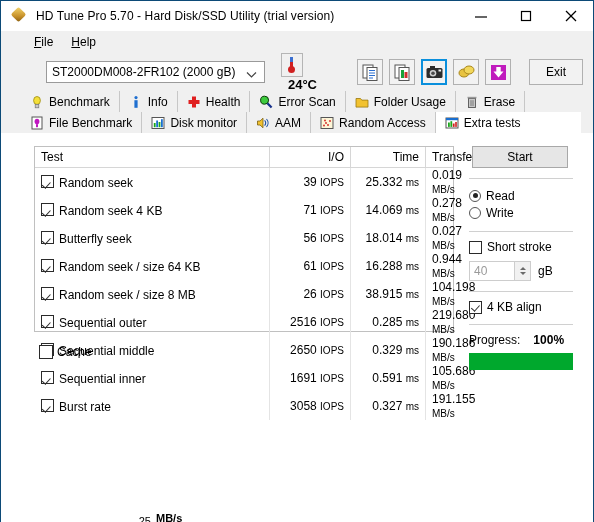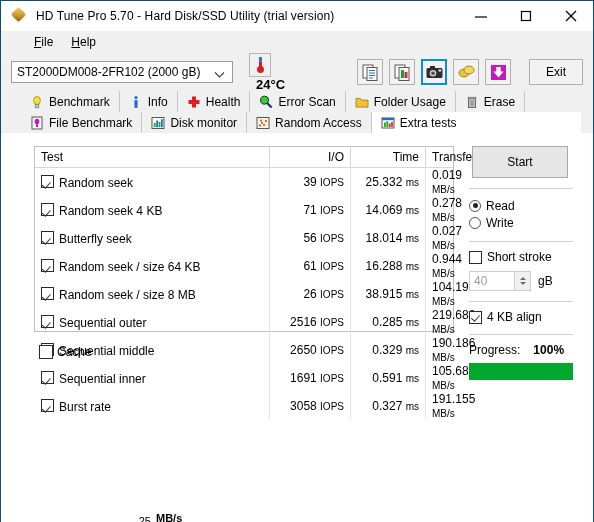--- a/index.html
+++ b/index.html
@@ -44,21 +44,21 @@
   }
   .menuitem u{text-decoration:underline;}
   
   .toolbar{
     height:38px;background:#f0f0f0;display:flex;align-items:center;
     padding:0 10px;box-sizing:border-box;
   }
   .combo{
     width:222px;height:22px;background:#fff;border:1px solid #9a9a9a;
     display:flex;align-items:center;box-sizing:border-box;
-    font-size:12px;color:#000;padding-left:5px;position:relative;
+    font-size:12px;color:#000;padding-left:5px;position:relative;margin-left:35px;
   }
   .combo .arrow{
     position:absolute;right:7px;top:6px;
   }
   .temp{
     display:flex;margin-left:16px;flex-direction:column;
   }
   .thermo{
     width:22px;height:24px;border:1px solid #b5b5b5;background:#f0f0f0;
     display:flex;align-items:center;justify-content:center;box-sizing:border-box;
@@ -129,21 +129,21 @@
   .cache-row{
     position:absolute;left:38px;top:212px;font-size:12px;color:#000;
     display:flex;align-items:center;
   }
   .cache-row .cbx{
     width:12px;height:12px;border:1px solid #2a2a2a;background:#fff;margin-right:4px;
   }
   
   .rpanel{position:absolute;left:468px;top:13px;width:108px;}
   .start-btn{
-    width:96px;height:32px;background:#e6e6e6;border:1px solid #a8a8a8;
+    width:96px;height:22px;background:#e6e6e6;border:1px solid #a8a8a8;
     display:flex;align-items:center;justify-content:center;
     font-size:12px;color:#000;box-sizing:border-box;margin-left:3px;
   }
   .sep{height:1px;background:#d0d0d0;margin:10px 0 8px 0;width:104px;}
   .radio-row{display:flex;align-items:center;font-size:12px;color:#000;height:17px;}
   .radio{
     width:12px;height:12px;border:1px solid #555;border-radius:50%;
     background:#fff;margin-right:5px;position:relative;box-sizing:border-box;
   }
   .radio.on::after{
@@ -368,20 +368,30 @@
         <span class="ic">
           <svg width="14" height="14">
               <rect x="1" y="1.5" width="12" height="11" fill="#fff" stroke="#555" stroke-width="1"></rect>
               <rect x="2.8" y="7" width="1.8" height="4.2" fill="#1aa81a"></rect>
               <rect x="5.2" y="4.5" width="1.8" height="6.7" fill="#1a6fd0"></rect>
               <rect x="7.6" y="6" width="1.8" height="5.2" fill="#1aa81a"></rect>
               <rect x="10" y="3.2" width="1.8" height="8" fill="#1a6fd0"></rect>
             </svg>
         </span>
         <span>Disk monitor</span>
+      </div>
+      <div class="tab">
+        <span class="ic">
+          <svg width="14" height="14">
+              <polygon points="1.5,5 4,5 7,2.2 7,11.8 4,9 1.5,9" fill="#f2c230" stroke="#7a6010" stroke-width="0.8"></polygon>
+              <path d="M8.6 4.4a4 4 0 010 5.2" fill="none" stroke="#1a4fa0" stroke-width="1.1"></path>
+              <path d="M10.5 3a6 6 0 010 8" fill="none" stroke="#1a4fa0" stroke-width="1.1"></path>
+            </svg>
+        </span>
+        <span>AAM</span>
       </div>
       <div class="tab">
         <span class="ic">
           <svg width="14" height="14">
               <rect x="1" y="1.5" width="12" height="11" fill="#fdf6d8" stroke="#555" stroke-width="1"></rect>
               <circle cx="4" cy="9.5" r="0.9" fill="#d02020"></circle>
               <circle cx="6" cy="7" r="0.9" fill="#d02020"></circle>
               <circle cx="8" cy="9" r="0.9" fill="#d02020"></circle>
               <circle cx="10" cy="5" r="0.9" fill="#d02020"></circle>
               <circle cx="5" cy="4.5" r="0.9" fill="#d02020"></circle>

